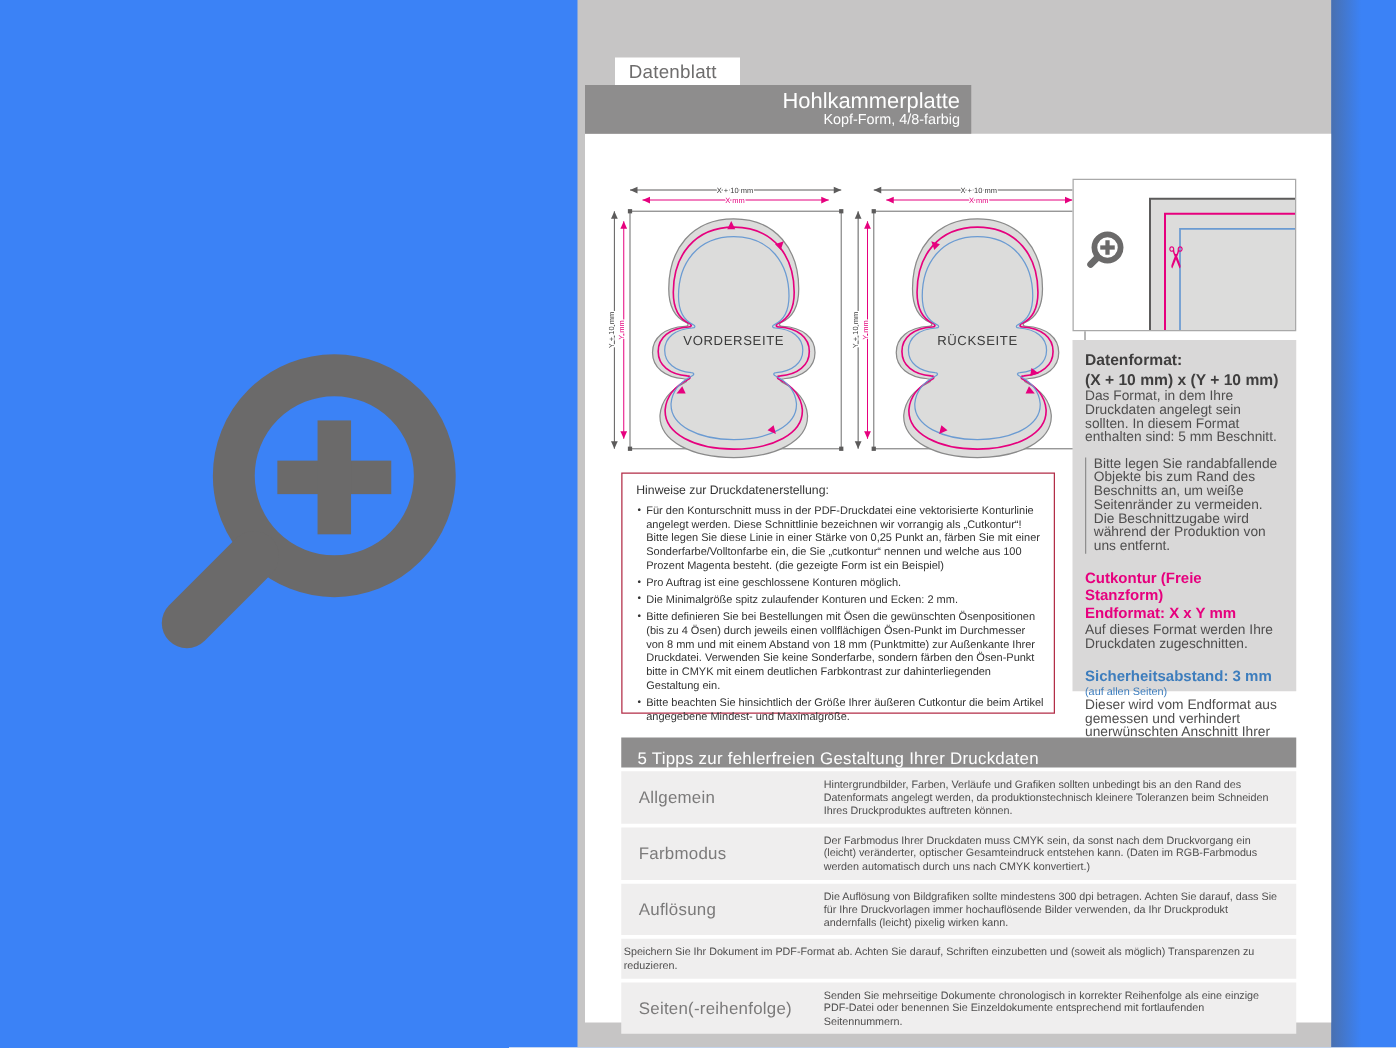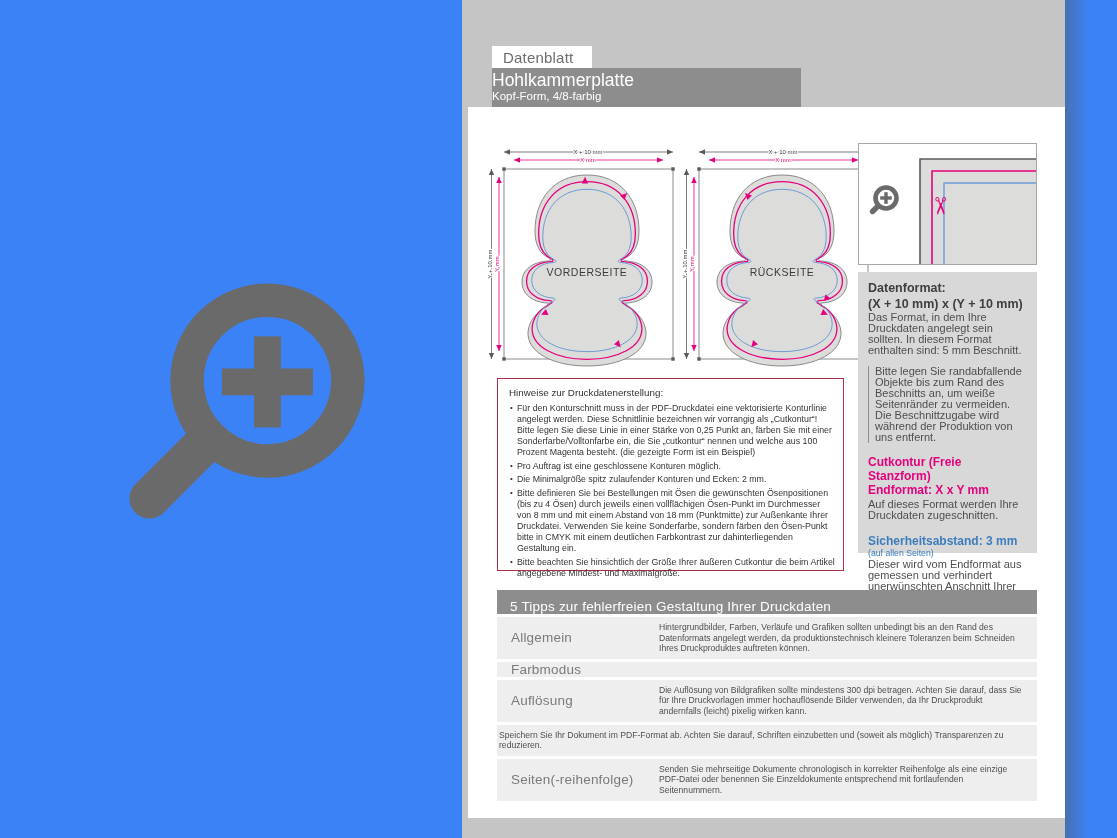--- a/index.html
+++ b/index.html
@@ -12,21 +12,21 @@
   
   #page{position:absolute;left:462px;top:0;width:603px;height:838px;background:#c6c5c5;}
   #page-shadow{position:absolute;left:1065px;top:0;width:24px;height:838px;
                background:linear-gradient(to right,rgba(90,90,90,.45),rgba(255,255,255,0));}
   #white-area{position:absolute;left:6px;top:107px;width:597px;height:711px;background:#ffffff;}
 
   #datenblatt-box{position:absolute;left:30px;top:46px;width:100px;height:22px;background:#fff;
                   display:flex;align-items:center;padding-left:11px;box-sizing:border-box;}
   #datenblatt-box span{font-size:15px;color:#6e6d6d;letter-spacing:.2px;}
   #title-bar{position:absolute;left:6px;top:68px;width:309px;height:39px;background:#8e8d8d;
-             color:#fff;text-align:left;padding:3px 9px 0 0;box-sizing:border-box;margin-left:24px;}
+             color:#fff;text-align:right;padding:3px 9px 0 0;box-sizing:border-box;}
   #title-bar .t1{font-size:17.5px;font-weight:400;line-height:19px;}
   #title-bar .t2{font-size:11.5px;line-height:13px;}
 
   
   .diagram-svg{position:absolute;top:143px;}
   #diagram-front{left:25px;}
   #diagram-back{left:220px;}
   .dim-line{stroke:#5c5b5b;stroke-width:.8;}
   .dim-line-m{stroke:#e6007e;stroke-width:.8;}
   .dim-text{font-size:6px;fill:#3c3c3c;text-anchor:middle;paint-order:stroke;stroke:#fff;stroke-width:2px;}
@@ -207,20 +207,21 @@
     <div id="tips-header">
       <span>5 Tipps zur fehlerfreien Gestaltung Ihrer Druckdaten</span>
     </div>
     <div id="tips-rows">
       <div class="tip-row">
         <div class="tip-label">Allgemein</div>
         <div class="tip-text">Hintergrundbilder, Farben, Verläufe und Grafiken sollten unbedingt bis an den Rand des Datenformats angelegt werden, da produktionstechnisch kleinere Toleranzen beim Schneiden Ihres Druckproduktes auftreten können.</div>
       </div>
       <div class="tip-row">
         <div class="tip-label">Farbmodus</div>
+        <div class="tip-text">Der Farbmodus Ihrer Druckdaten muss CMYK sein, da sonst nach dem Druckvorgang ein (leicht) veränderter, optischer Gesamteindruck entstehen kann. (Daten im RGB-Farbmodus werden automatisch durch uns nach CMYK konvertiert.)</div>
       </div>
       <div class="tip-row">
         <div class="tip-label">Auflösung</div>
         <div class="tip-text">Die Auflösung von Bildgrafiken sollte mindestens 300 dpi betragen. Achten Sie darauf, dass Sie für Ihre Druckvorlagen immer hochauflösende Bilder verwenden, da Ihr Druckprodukt andernfalls (leicht) pixelig wirken kann.</div>
       </div>
       <div class="tip-row">
         <div class="tip-text">Speichern Sie Ihr Dokument im PDF-Format ab. Achten Sie darauf, Schriften einzubetten und (soweit als möglich) Transparenzen zu reduzieren.</div>
       </div>
       <div class="tip-row">
         <div class="tip-label">Seiten(-reihenfolge)</div>

